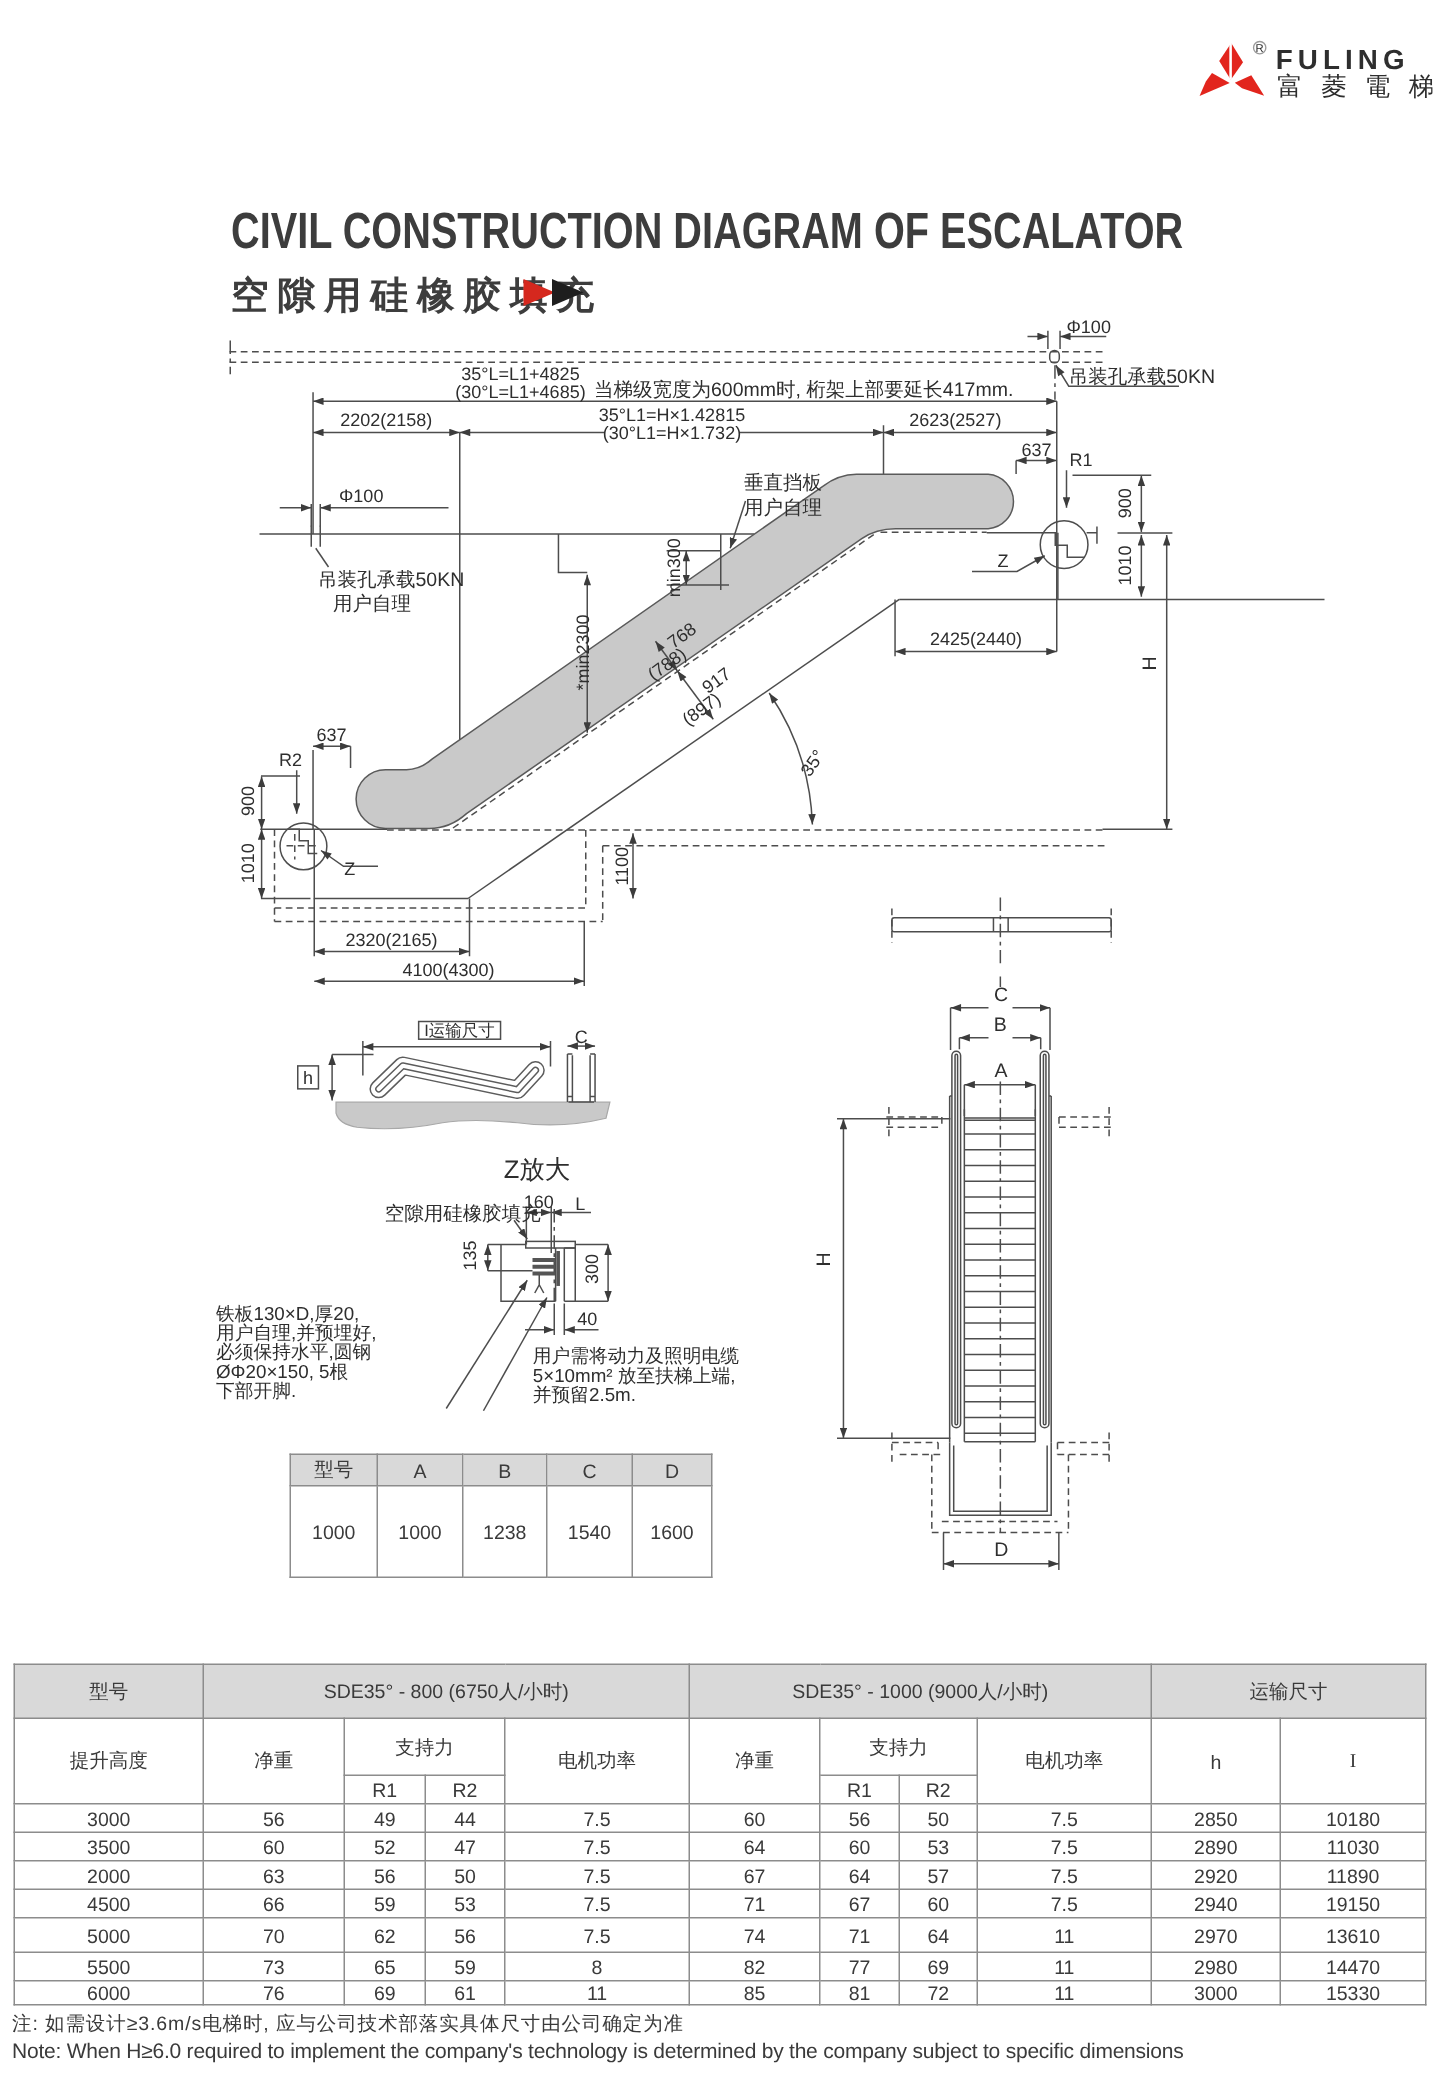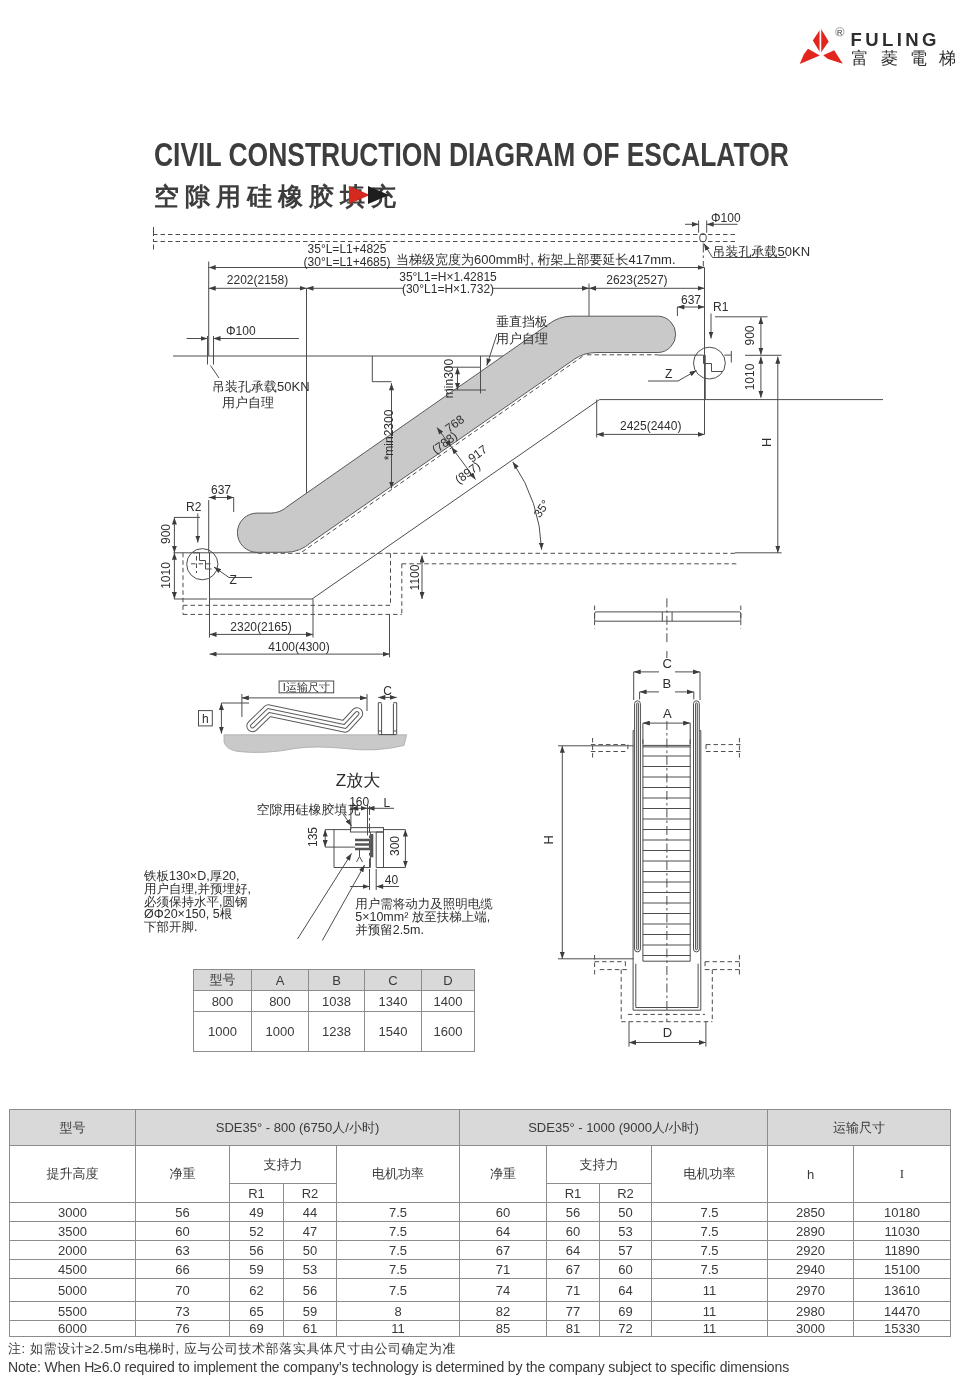--- a/index.html
+++ b/index.html
@@ -350,27 +350,20 @@
 </svg>
 
 <table class="abs" style="left:193px;top:969px;width:282px;height:83px;font-size:13px;">
 <tbody>
       <tr class="hd" style="height:21px">
         <td style="width:57px">型号</td>
         <td style="width:56px">A</td>
         <td style="width:55px">B</td>
         <td style="width:56px">C</td>
         <td>D</td>
-      </tr>
-<tr style="height:21px">
-        <td>800</td>
-        <td>800</td>
-        <td>1038</td>
-        <td>1340</td>
-        <td>1400</td>
       </tr>
 <tr>
         <td>1000</td>
         <td>1000</td>
         <td>1238</td>
         <td>1540</td>
         <td>1600</td>
       </tr>
 </tbody>
   </table>
@@ -456,21 +449,21 @@
         <td>4500</td>
         <td>66</td>
         <td>59</td>
         <td>53</td>
         <td>7.5</td>
         <td>71</td>
         <td>67</td>
         <td>60</td>
         <td>7.5</td>
         <td>2940</td>
-        <td>15100</td>
+        <td>19150</td>
       </tr>
 <tr style="height:23px">
         <td>5000</td>
         <td>70</td>
         <td>62</td>
         <td>56</td>
         <td>7.5</td>
         <td>74</td>
         <td>71</td>
         <td>64</td>
@@ -500,15 +493,15 @@
         <td>85</td>
         <td>81</td>
         <td>72</td>
         <td>11</td>
         <td>3000</td>
         <td>15330</td>
       </tr>
 </tbody>
   </table>
 
-<div class="abs" style="left:8px;top:1340px;font-size:13px;letter-spacing:0.6px;color:#3a3a3a;">注: 如需设计≥2.5m/s电梯时, 应与公司技术部落实具体尺寸由公司确定为准</div>
+<div class="abs" style="left:8px;top:1340px;font-size:13px;letter-spacing:0.6px;color:#3a3a3a;">注: 如需设计≥3.6m/s电梯时, 应与公司技术部落实具体尺寸由公司确定为准</div>
 
 <div class="abs" style="left:8px;top:1359px;font-size:14px;letter-spacing:-0.15px;color:#3a3a3a;">Note: When H≥6.0 required to implement the company's technology is determined by the company subject to specific dimensions</div>
 
 </body></html>

